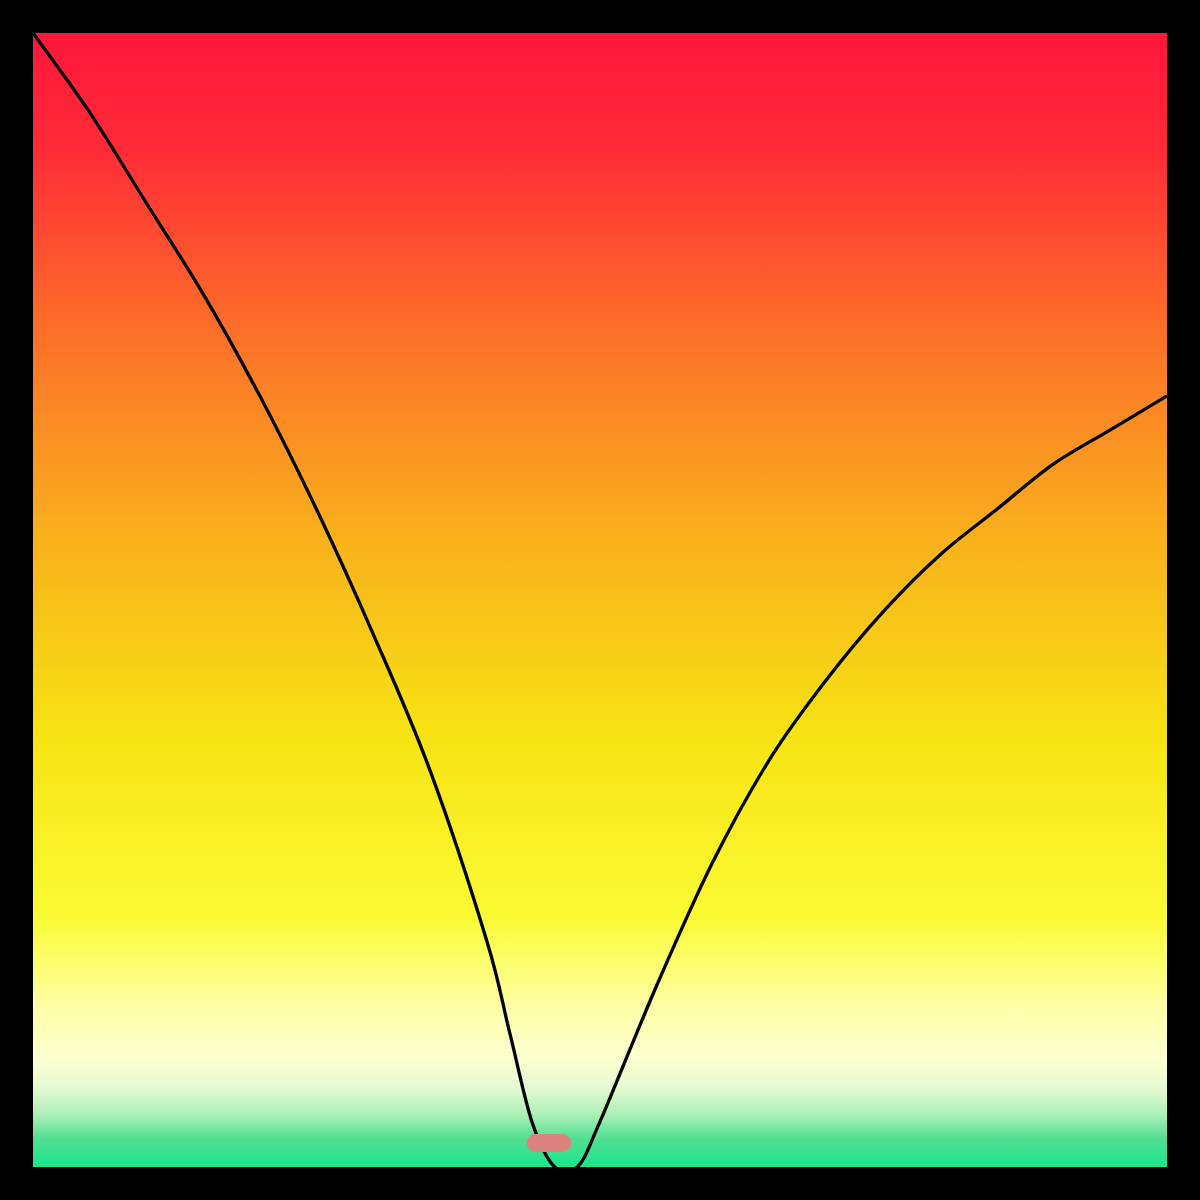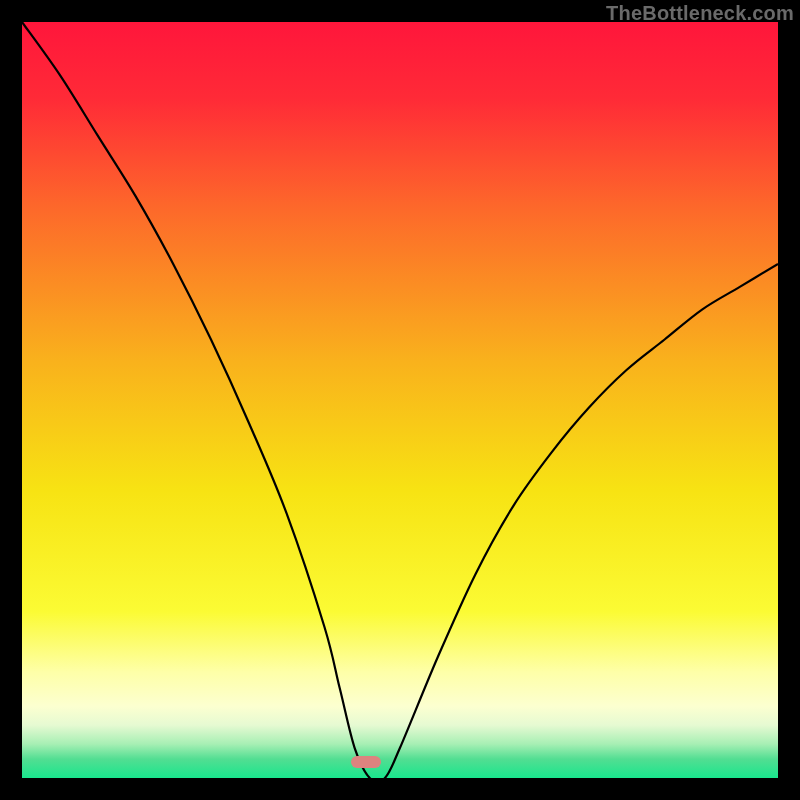--- a/index.html
+++ b/index.html
@@ -81,14 +81,13 @@
       <rect x="0" y="0" width="756" height="756" fill="url(#bg-grad)"></rect>
     </svg>
 
     <svg class="curve-svg" viewBox="0 0 756 756" preserveAspectRatio="none">
       <path id="curve-path" d="M 0.0 0.0 C 6.3 8.8, 25.2 34.0, 37.8 52.9 C 50.4 71.8, 63.0 93.2, 75.6 113.4 C 88.2 133.6, 100.8 152.5, 113.4 173.9 C 126.0 195.3, 138.6 218.0, 151.2 241.9 C 163.8 265.9, 176.4 291.1, 189.0 317.5 C 201.6 344.0, 214.2 371.7, 226.8 400.7 C 239.4 429.7, 252.0 457.4, 264.6 491.4 C 277.2 525.4, 293.6 575.8, 302.4 604.8 C 311.2 633.8, 312.5 645.1, 317.5 665.3 C 322.6 685.4, 327.6 710.6, 332.6 725.8 C 337.7 740.9, 342.7 751.0, 347.8 756.0 C 352.8 761.0, 357.8 761.0, 362.9 756.0 C 367.9 751.0, 369.2 745.9, 378.0 725.8 C 386.8 705.6, 403.2 664.0, 415.8 635.0 C 428.4 606.1, 441.0 577.1, 453.6 551.9 C 466.2 526.7, 478.8 504.0, 491.4 483.8 C 504.0 463.7, 516.6 447.3, 529.2 430.9 C 541.8 414.5, 554.4 399.4, 567.0 385.6 C 579.6 371.7, 592.2 359.1, 604.8 347.8 C 617.4 336.4, 630.0 327.6, 642.6 317.5 C 655.2 307.4, 667.8 296.1, 680.4 287.3 C 693.0 278.5, 705.6 272.2, 718.2 264.6 C 730.8 257.0, 749.7 245.7, 756.0 241.9" fill="none" stroke-width="2.2" stroke="#000000"></path>
     </svg>
 
     <div id="marker" class="marker" style="left: 329px; top: 734px; width: 30px; height: 12px; background: rgb(221, 131, 127);"></div>
   </div>
 
-  <div class="watermark">TheBottleneck.com</div>
 </div>
 
 </body></html>

